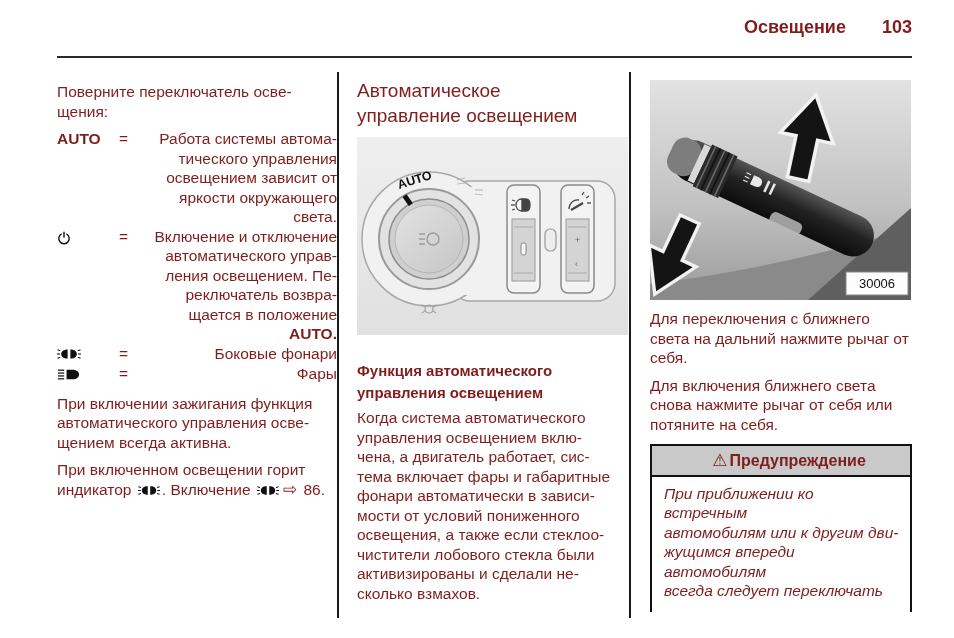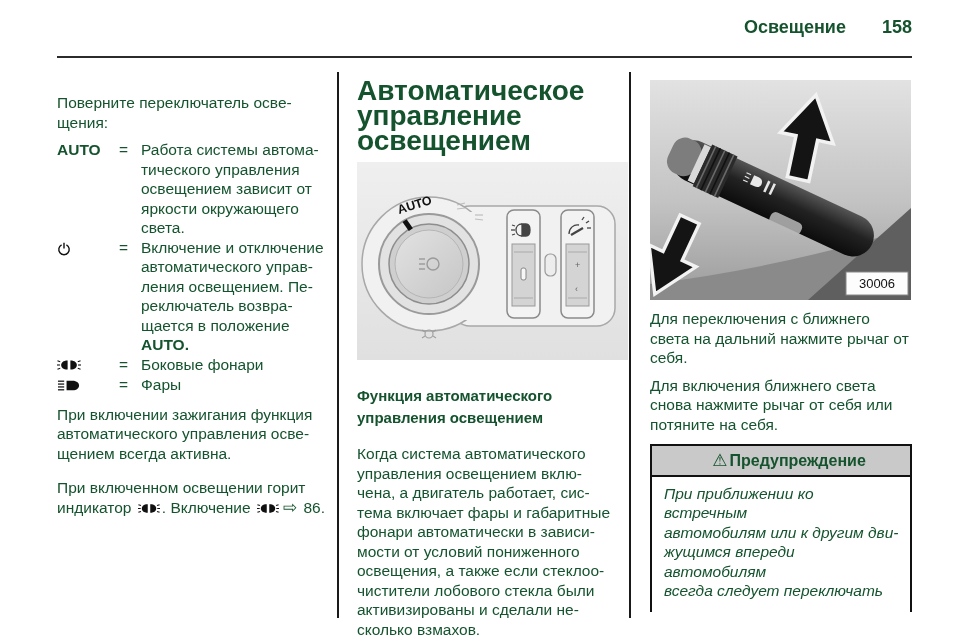--- a/index.html
+++ b/index.html
@@ -1,38 +1,38 @@
 <!DOCTYPE html>
 <html><head>
 <meta charset="utf-8">
 <style>
   html,body{margin:0;padding:0;background:#fff;}
   .page{position:relative;width:954px;height:638px;background:#ffffff;overflow:hidden;
-        font-family:"Liberation Sans",sans-serif;color:#14532d;}
+        font-family:"Liberation Sans",sans-serif;color:#7f1d1d;}
   
   .hdr{position:absolute;top:17px;right:42px;display:flex;align-items:baseline;gap:36px;
        font-size:18px;font-weight:bold;}
   .rule{position:absolute;top:56px;left:57px;width:855px;height:2px;background:#2b2b2b;}
   .sep{position:absolute;top:72px;width:2px;height:546px;background:#1a1a1a;}
   .sep1{left:337px;} .sep2{left:629px;}
   
   .col{position:absolute;top:78px;font-size:15.5px;line-height:19.5px;}
   .col1{left:57px;width:280px;}
   .col2{left:357px;width:273px;}
   .col3{left:650px;width:262px;}
-  p.body{margin:15px 0 8px 0;white-space:pre-line;}
-  h1{font-size:28px;line-height:25px;font-weight:bold;margin:0 16px 9px 0;white-space:pre-line;}
+  p.body{margin:4px 0 8px 0;white-space:pre-line;}
+  h1{font-size:19px;line-height:25px;font-weight:normal;margin:0 16px 9px 0;white-space:pre-line;}
   h2{font-size:15px;line-height:22px;font-weight:bold;margin:25px 0 1px 0;white-space:pre-line;}
   
   .deflist{margin:6px 0 2px 0;}
   .defrow{display:grid;grid-template-columns:62px 22px 1fr;align-items:start;}
   .term{font-weight:bold;}
   .term svg{margin-top:4px;}
   .eq{text-align:left;}
-  .def{white-space:pre-line;}
+  .def{white-space:pre-line;text-align:right;}
   .icon-inline{vertical-align:-1px;margin:0 2px;}
   .refarrow{font-size:17px;margin:0 2px;}
   
   .figure{display:block;margin:0;}
   .fig2{margin:4px 0 0 0;}
   .fig3{margin:2px 0 0 0;}
   
   .warnbox{margin-top:10px;border:2.5px solid #111;border-bottom:none;}
   .warnhdr{background:#c9c9c9;border-bottom:2.5px solid #111;text-align:center;
            font-weight:bold;font-size:16px;padding:5px 0 4px 16px;}
@@ -40,21 +40,21 @@
   .warnbody{padding:7px 9px 11px 12px;white-space:pre-line;font-style:italic;}
   svg text{font-family:"Liberation Sans",sans-serif;}
 </style>
 </head>
 <body>
 
 <div class="page">
 
   <div class="hdr">
     <span>Освещение</span>
-    <span>158</span>
+    <span>103</span>
   </div>
   <div class="rule"></div>
   <div class="sep sep1"></div>
   <div class="sep sep2"></div>
 
   <div class="col col1">
     <p class="body">Поверните переключатель осве-
 щения:</p>
 
     <div class="deflist">

